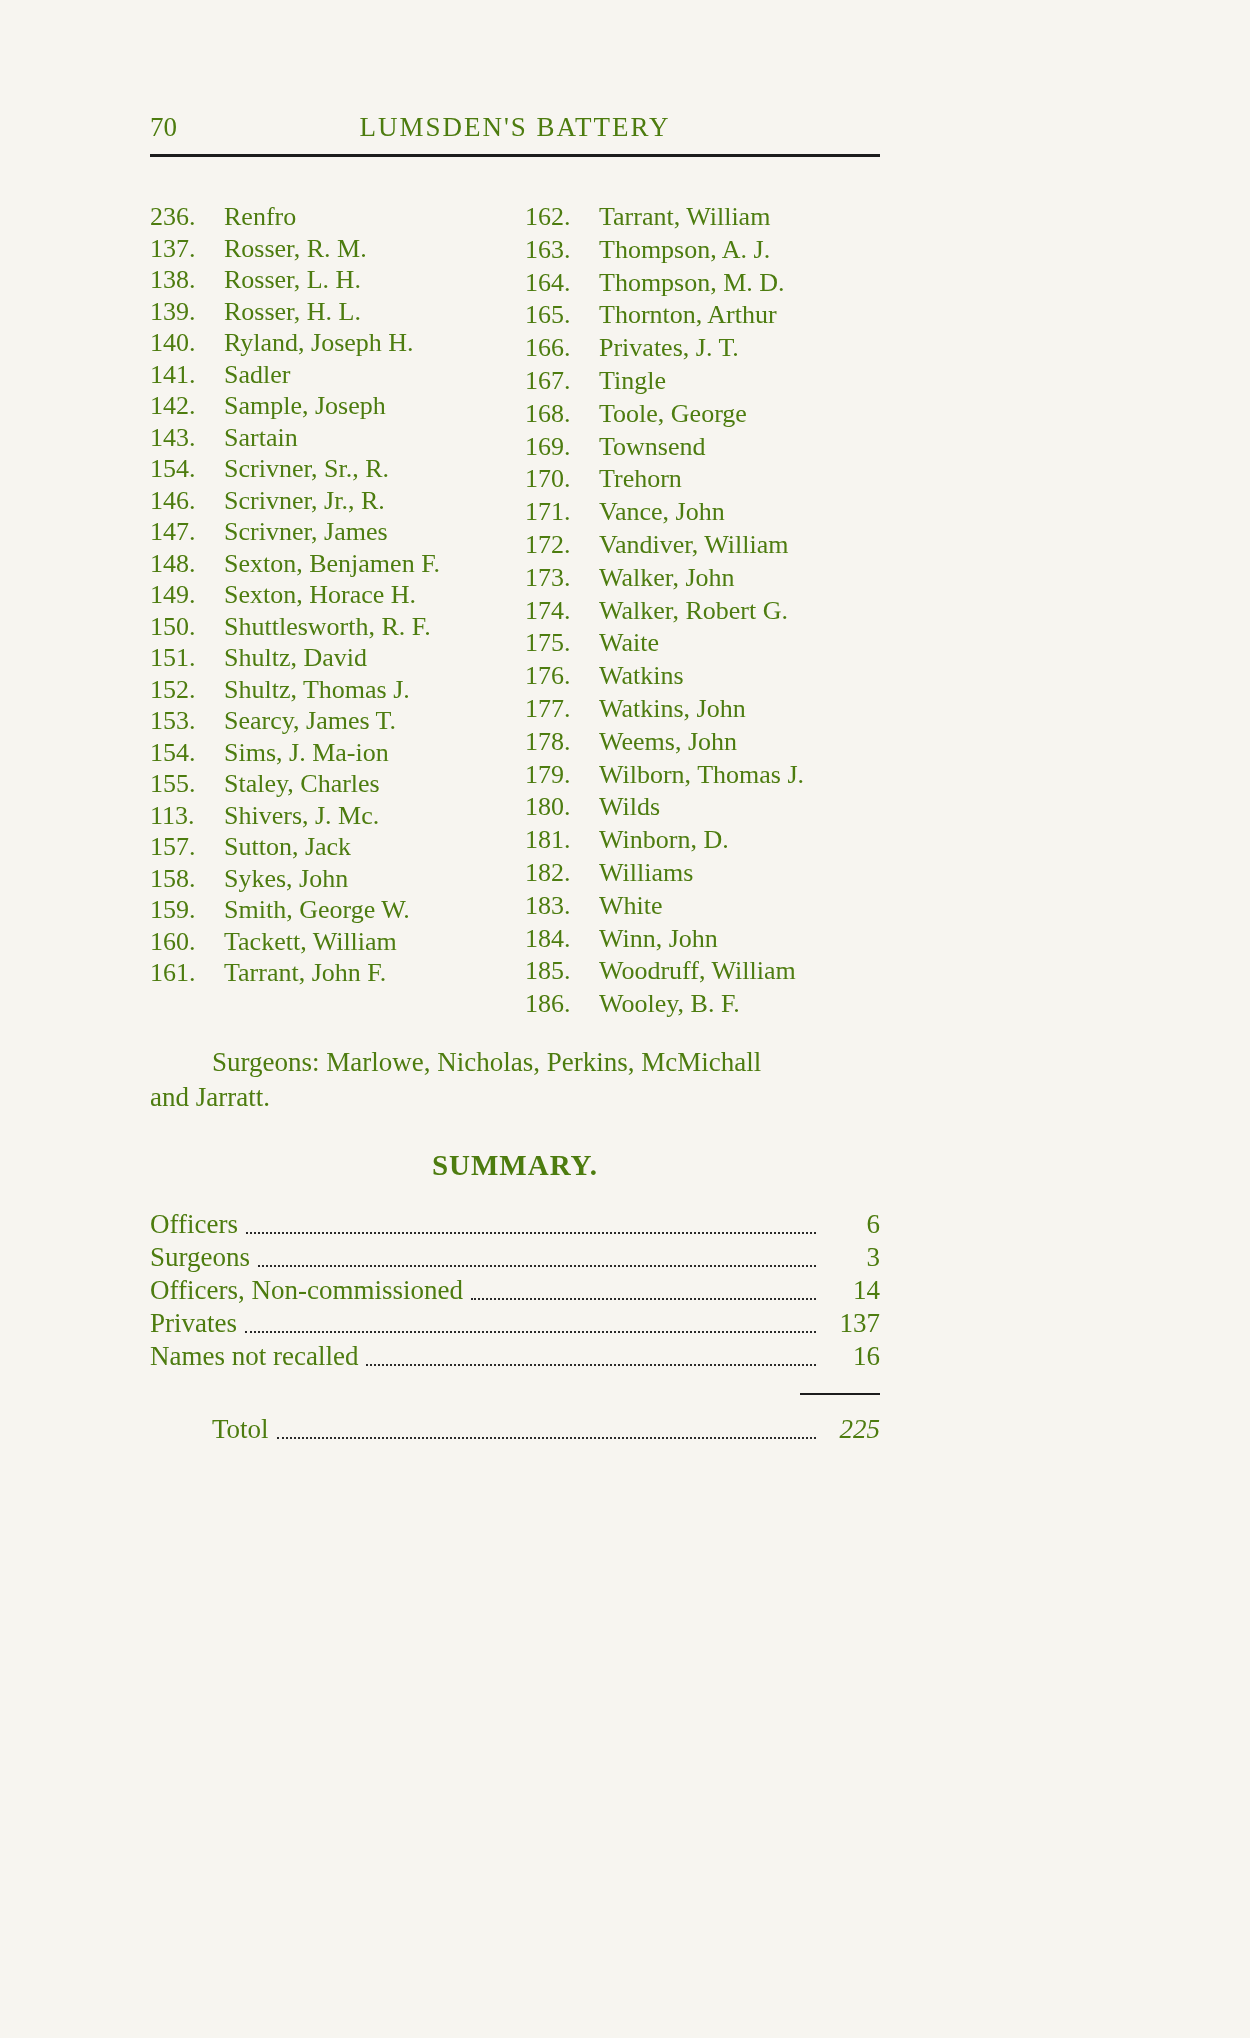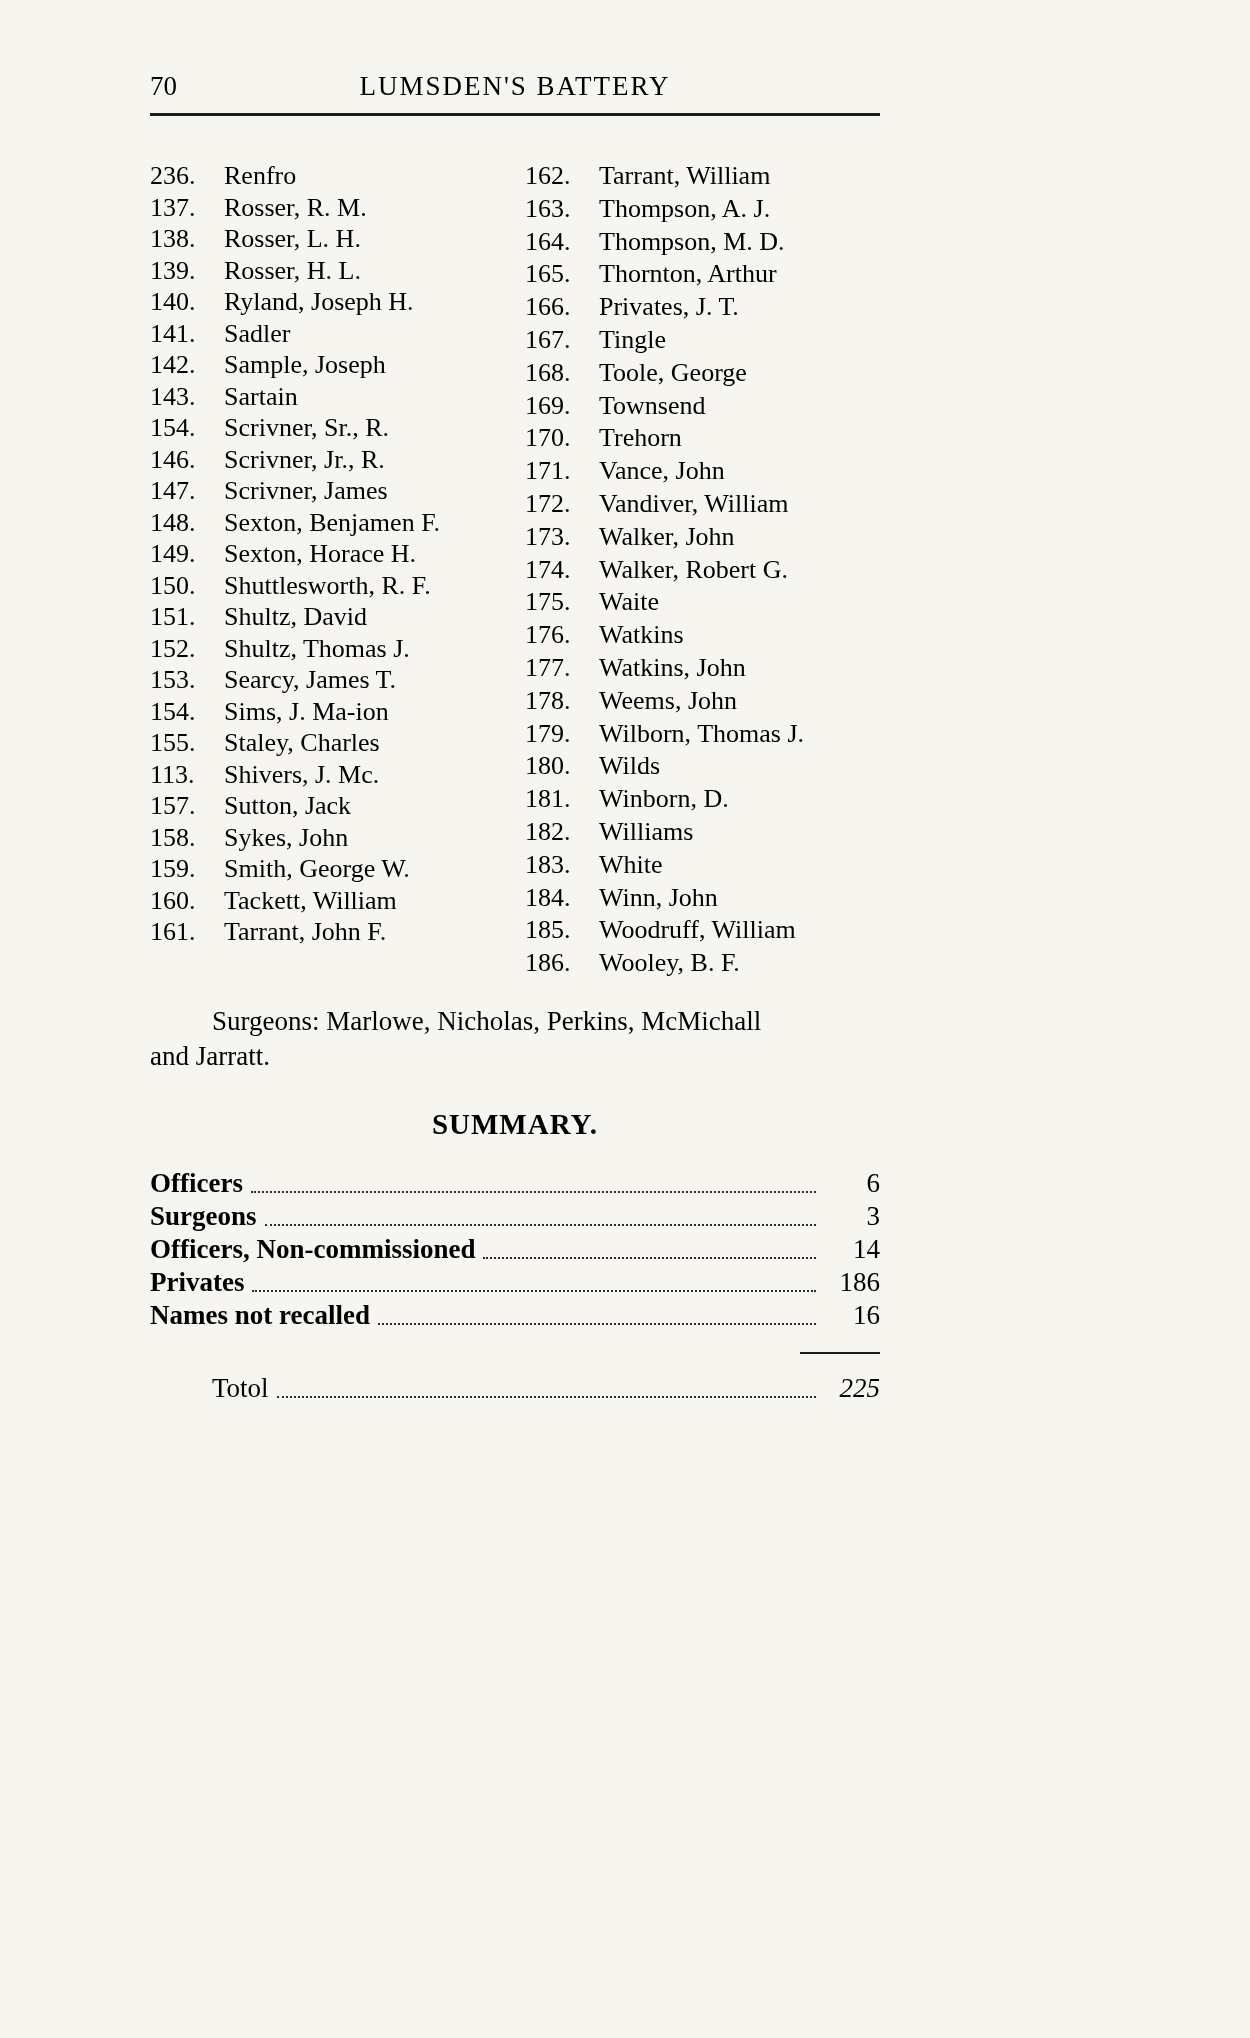--- a/index.html
+++ b/index.html
@@ -3,23 +3,23 @@
 <meta charset="utf-8">
 <style>
   html, body { margin: 0; padding: 0; background: #f6f4ee; }
   .page {
     position: relative;
     width: 1250px;
     height: 2038px;
     margin: 0 auto;
     background: #f7f5f0;
     box-sizing: border-box;
-    padding: 71px 370px 0 150px;
+    padding: 112px 370px 0 150px;
     font-family: "Liberation Serif", "DejaVu Serif", serif;
-    color: #000000;
+    color: #4d7c0f;
     overflow: hidden;
   }
   .page-header {
     position: relative;
     height: 36px;
     font-size: 27px;
   }
   .page-num {
     position: absolute;
     left: 0;
@@ -69,21 +69,21 @@
   .summary {
     width: 730px;
     margin-top: 26px;
   }
   .summary-row {
     display: flex;
     align-items: baseline;
     font-size: 27px;
     line-height: 33px;
   }
-  .summary-row .label { white-space: nowrap; font-weight: bold; }
+  .summary-row .label { white-space: nowrap; }
   .leader {
     flex: 1;
     border-bottom: 2.6px dotted #2a2a2a;
     margin: 0 8px;
     align-self: flex-end;
     position: relative;
     top: -7px;
   }
   .summary-row .value {
     width: 56px;
@@ -202,21 +202,21 @@
         <span class="value">3</span>
       </div>
       <div class="summary-row">
         <span class="label">Officers, Non-commissioned</span>
         <span class="leader"></span>
         <span class="value">14</span>
       </div>
       <div class="summary-row">
         <span class="label">Privates</span>
         <span class="leader"></span>
-        <span class="value">186</span>
+        <span class="value">137</span>
       </div>
       <div class="summary-row">
         <span class="label">Names not recalled</span>
         <span class="leader"></span>
         <span class="value">16</span>
       </div>
     </div>
 
   <div class="total-rule"></div>
 

